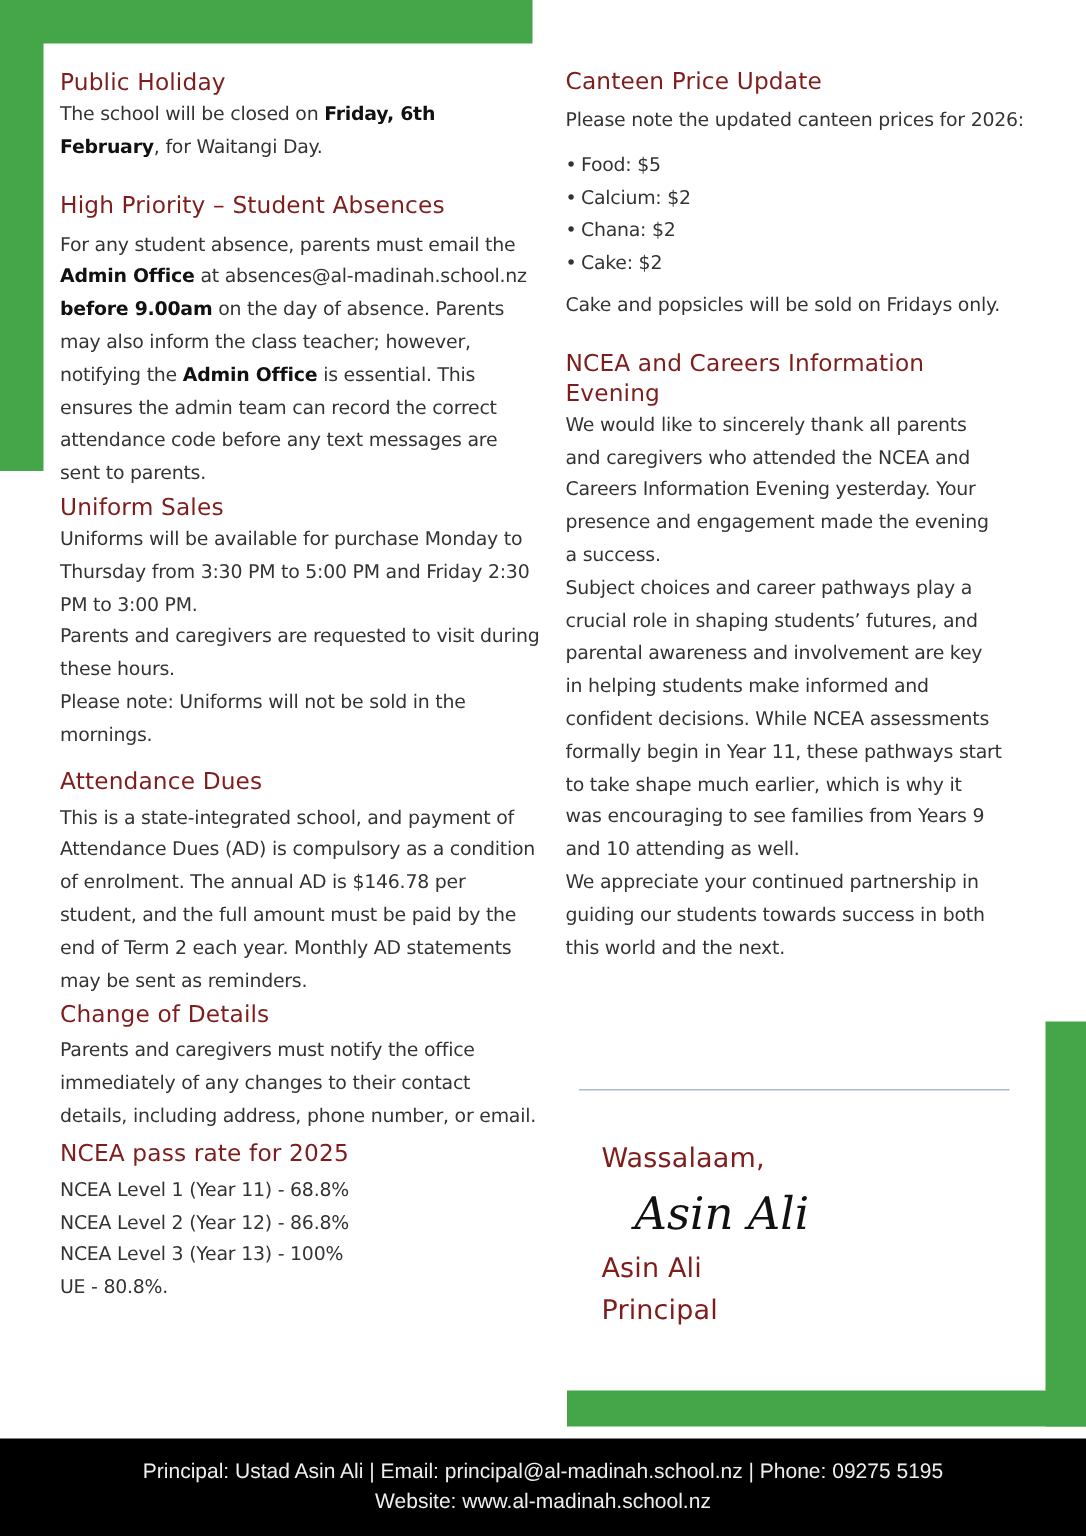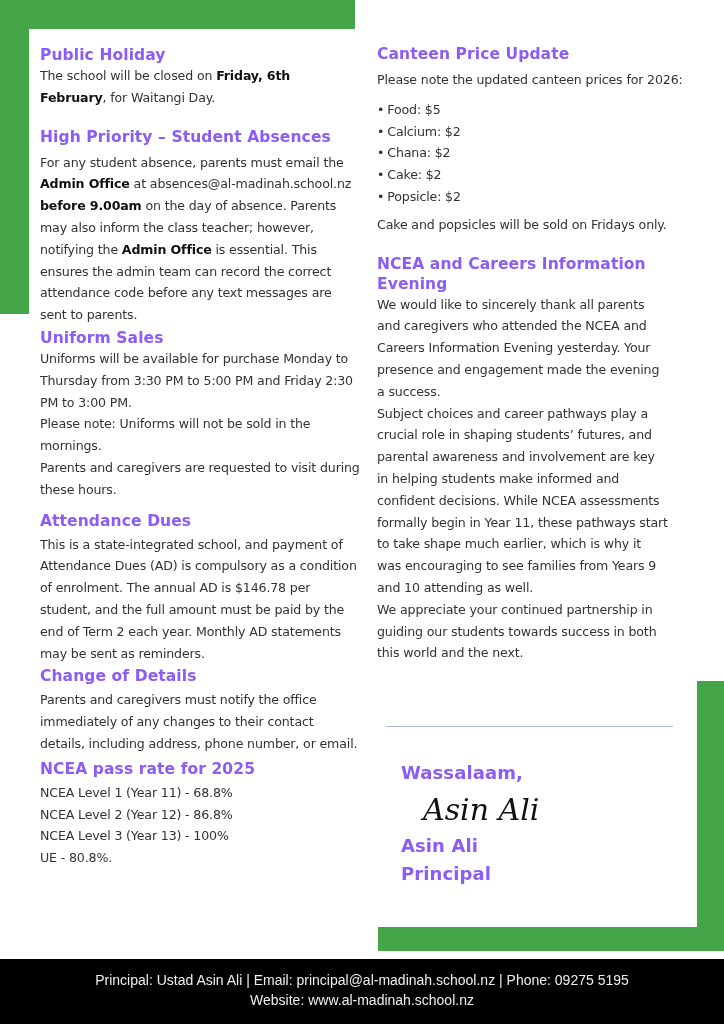--- a/index.html
+++ b/index.html
@@ -1,20 +1,20 @@
 <!DOCTYPE html>
 <html><head>
 <meta charset="utf-8">
 <style>
   html, body { margin:0; padding:0; }
   body { width:724px; height:1024px; position:relative; background:#ffffff; overflow:hidden;
          font-family:"DejaVu Sans", sans-serif; color:#222; }
   .green { position:absolute; background:#45a649; }
   .col { position:absolute; }
-  .h { font-weight:bold; font-size:15.5px; color:#8b5cf6; margin:0; line-height:20px; letter-spacing:0.1px; }
+  .h { font-weight:normal; font-size:15.5px; color:#7f1d1d; margin:0; line-height:20px; letter-spacing:0.1px; }
   .p { font-size:12.6px; line-height:21.8px; color:#333; margin:0; letter-spacing:-0.15px; }
   .p b { color:#111; }
   .bul { list-style:none; margin:0; padding:0; }
   .bul li { font-size:12.6px; line-height:21.8px; color:#333; letter-spacing:-0.15px; }
   .bul li::before { content:"\2022"; margin-right:3px; }
   .footer { position:absolute; left:0; top:959px; width:724px; height:77px; background:#000; color:#eee;
             font-family:"Liberation Sans", sans-serif; font-size:14px; text-align:center; line-height:20px;
             padding-top:11px; box-sizing:border-box; }
   .sig { font-family:"DejaVu Serif", serif; font-style:italic; font-size:30px; color:#111; }
 </style>
@@ -33,22 +33,22 @@
   </section>
 
   <section style="margin-top:18px;">
     <h2 class="h">High Priority – Student Absences</h2>
     <p class="p" style="margin-top:5px;"><span>For any student absence, parents must email the </span><b>Admin Office</b><span> at absences@al-madinah.school.nz </span><b>before 9.00am</b><span> on the day of absence. Parents may also inform the class teacher; however, notifying the </span><b>Admin Office</b><span> is essential. This ensures the admin team can record the correct attendance code before any text messages are sent to parents.</span></p>
   </section>
 
   <section style="margin-top:2px;">
     <h2 class="h">Uniform Sales</h2>
     <p class="p">Uniforms will be available for purchase Monday to Thursday from 3:30 PM to 5:00 PM and Friday 2:30 PM to 3:00 PM.</p>
+    <p class="p">Parents and caregivers are requested to visit during these hours.</p>
     <p class="p">Please note: Uniforms will not be sold in the mornings.</p>
-    <p class="p">Parents and caregivers are requested to visit during these hours.</p>
   </section>
 
   <section style="margin-top:10px;">
     <h2 class="h">Attendance Dues</h2>
     <p class="p" style="margin-top:3px;">This is a state-integrated school, and payment of Attendance Dues (AD) is compulsory as a condition of enrolment. The annual AD is $146.78 per student, and the full amount must be paid by the end of Term 2 each year. Monthly AD statements may be sent as reminders.</p>
   </section>
 
   <section style="margin-top:2px;">
     <h2 class="h">Change of Details</h2>
     <p class="p" style="margin-top:3px;">Parents and caregivers must notify the office immediately of any changes to their contact details, including address, phone number, or email.</p>
@@ -67,21 +67,20 @@
 
 <div class="col" style="left:377px;top:44px;width:320px;">
   <section>
     <h2 class="h">Canteen Price Update</h2>
     <p class="p" style="margin-top:5px;">Please note the updated canteen prices for 2026:</p>
     <ul class="bul" style="margin-top:8px;">
       <li>Food: $5</li>
       <li>Calcium: $2</li>
       <li>Chana: $2</li>
       <li>Cake: $2</li>
-      <li>Popsicle: $2</li>
     </ul>
     <p class="p" style="margin-top:6px;">Cake and popsicles will be sold on Fridays only.</p>
   </section>
 
   <section style="margin-top:18px;">
     <h2 class="h" style="width:280px;">NCEA and Careers Information Evening</h2>
     <p class="p" style="width:292px;">We would like to sincerely thank all parents and caregivers who attended the NCEA and Careers Information Evening yesterday. Your presence and engagement made the evening a success.</p>
     <p class="p" style="width:292px;">Subject choices and career pathways play a crucial role in shaping students’ futures, and parental awareness and involvement are key in helping students make informed and confident decisions. While NCEA assessments formally begin in Year 11, these pathways start to take shape much earlier, which is why it was encouraging to see families from Years 9 and 10 attending as well.</p>
     <p class="p" style="width:292px;">We appreciate your continued partnership in guiding our students towards success in both this world and the next.</p>
   </section>

